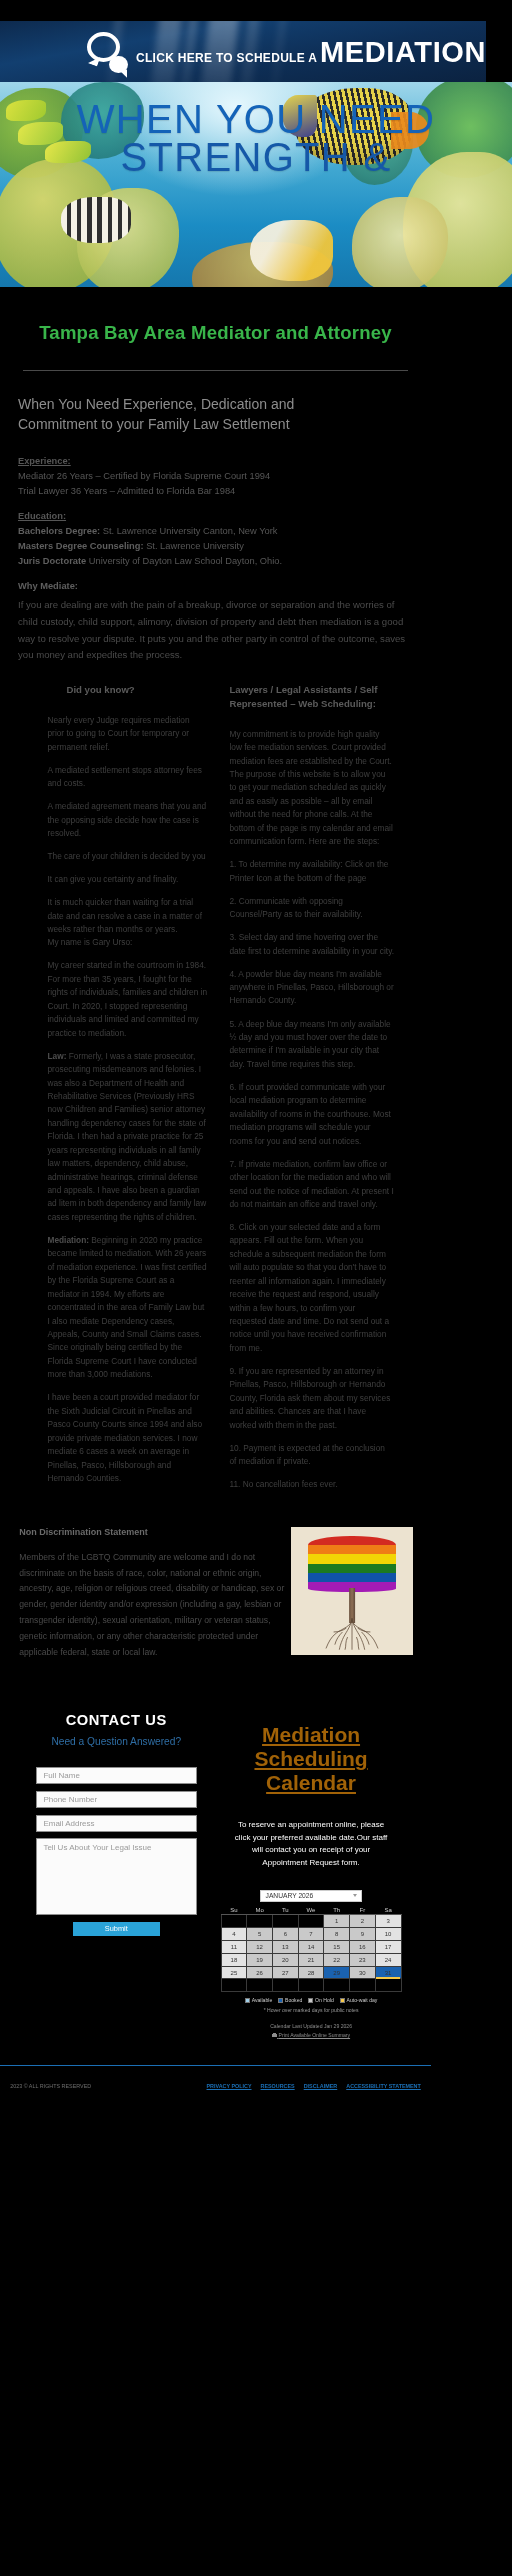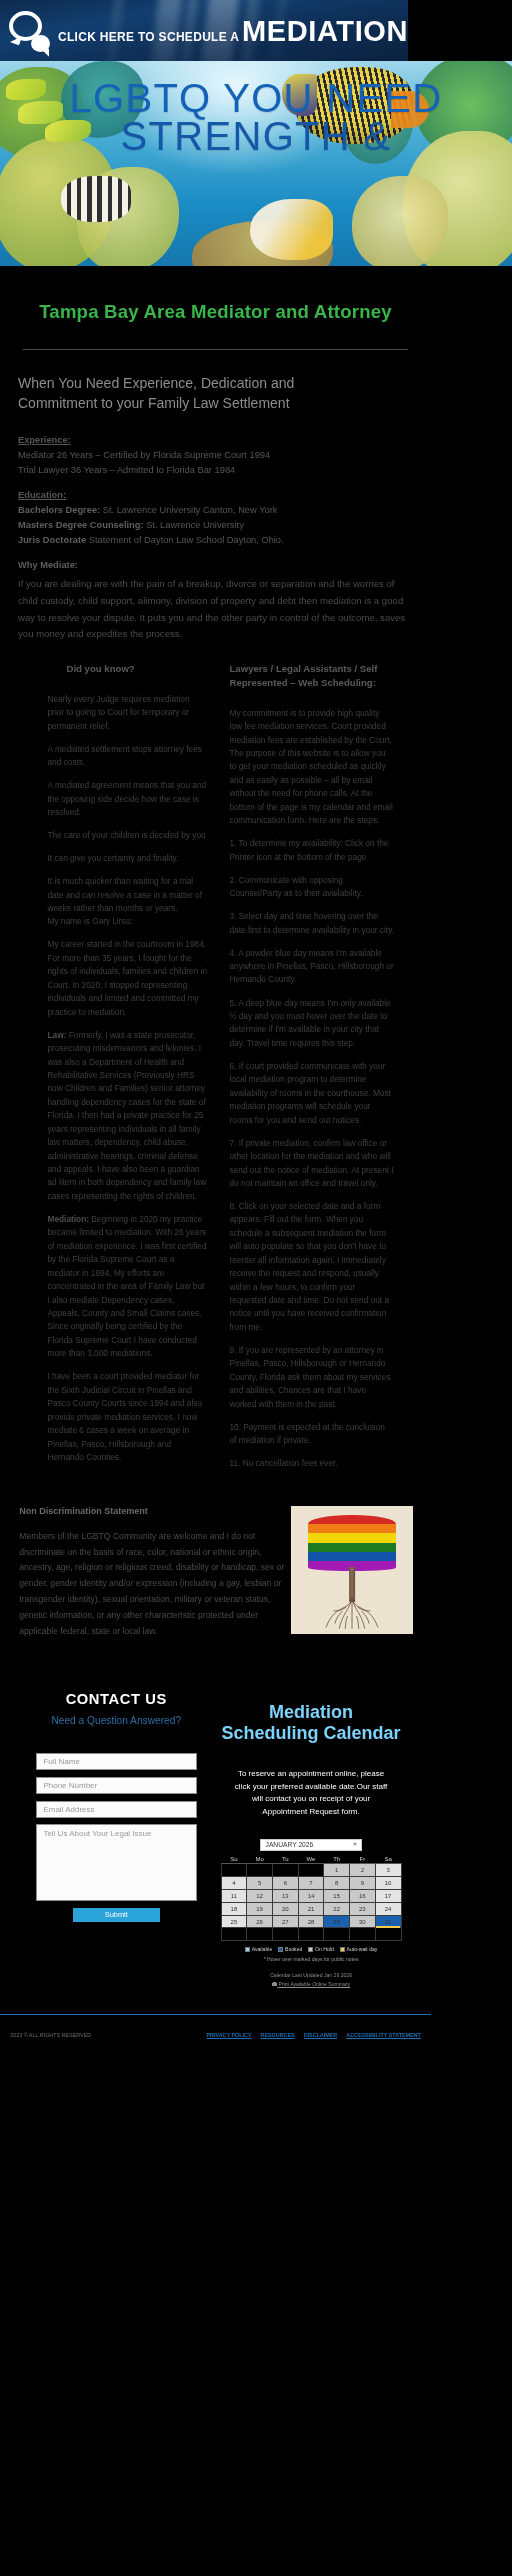--- a/index.html
+++ b/index.html
@@ -6,23 +6,24 @@
   html, body {
     width: 512px;
     background: #000;
     font-family: "Liberation Sans", sans-serif;
   }
   body { width: 512px; overflow-x: hidden; }
 
   
   .topbar {
     position: relative;
-    width: 408px; height: 61px;
+    width: 486px; height: 61px;
     background: linear-gradient(170deg,#0d2a4e 0%, #123f70 30%, #0e2f57 60%, #0b2240 100%);
     overflow: hidden;
+    margin-top: 21px;
   }
   .ray {
     position: absolute; top: -19px;
     width: 16.6px; height: 115px;
     background: linear-gradient(to bottom, rgba(255,255,255,.55), rgba(255,255,255,0));
     filter: blur(3.8px);
     transform: rotate(7deg);
   }
   .ray.r1 { left: 154px; width: 23px; opacity:.55;}
   .ray.r2 { left: 184px; width: 9px; opacity:.45;}
@@ -196,42 +197,42 @@
   .contact { width: 50%; padding: 0 19px 0 18px; }
   .contact-title {
     text-align:center; color:#fff;
     font-family:"Liberation Sans Narrow","Liberation Sans", sans-serif;
     font-weight:700; font-size: 14.7px; letter-spacing:0.6px;
     padding: 35px 0 7.7px 0;
   }
   .contact-sub {
     text-align:center; color:#2e6da4;
     font-family:"Liberation Sans", sans-serif;
-    font-size: 10.2px; padding-bottom: 27px;
+    font-size: 10.2px; padding-bottom: 20px;
   }
   .field {
     width: 100%; height: 17.3px; background:#fbfbfb;
     border: 0.6px solid #8d8d8d; color:#9a9a9a;
     font-family:"Liberation Sans", sans-serif; font-size: 8px;
     padding: 0 6.4px; margin-bottom: 6.4px; display:block;
   }
   .field::placeholder { color:#9a9a9a; }
   textarea.field { height: 77px; padding-top:3.8px; resize:none; }
   .submit-btn {
     display:block; width: 87px; height: 14.7px; margin: 2.6px auto 0 auto;
     background:#2aa3d8; border:none; color:#fff;
     font-family:"Liberation Sans", sans-serif; font-size:7.4px;
     cursor:pointer;
   }
 
   .calendar { width: 50%; padding: 0 11.5px 0 5.1px; }
   .cal-title {
-    text-align:center; color:#7dd3fc;
+    text-align:center; color:#a16207;
     font-family:"Liberation Sans Narrow","Liberation Sans", sans-serif;
-    font-weight:700; font-size: 18px; padding: 46px 0 0 0;
+    font-weight:700; font-size: 21px; padding: 46px 0 0 0; text-decoration: underline;
   }
   .cal-intro {
     text-align:center; color:#fff;
     font-family:"Liberation Sans", sans-serif;
     font-size: 8px; line-height:1.55;
     padding: 24px 11.5px 0 11.5px;
   }
   .month-select {
     width: 102px; height: 12px; margin: 20.5px auto 0 auto;
     background:#fff; border:0.6px solid #ccc;
@@ -340,21 +341,21 @@
               background:repeating-linear-gradient(78deg,#2b2b2b 0 2.6px,#e9d44a 2.6px 5.8px);
               box-shadow: inset 0 -9px 16.6px rgba(0,0,0,.25);"></div>
   <div class="fishstripe" style="left:282px;top:12.8px;width:35px;height:42px;border-radius:60% 10% 40% 70%;background:linear-gradient(160deg,#e7d64d,#3b3f8d);"></div>
   <div class="fishstripe" style="left:391px;top:29.5px;width:38px;height:37px;border-radius:0 60% 60% 0;background:#e98a1c;opacity:.92;"></div>
   <div class="fishstripe" style="left:61px;top:115px;width:70px;height:46px;border-radius:45% 35% 40% 45%;
               background:repeating-linear-gradient(90deg,#f4f1e6 0 5.8px,#2f2f2f 5.8px 10.2px);"></div>
   <div class="fishstripe" style="left:250px;top:138px;width:83px;height:61px;border-radius:50% 34% 40% 46%;
               background:linear-gradient(120deg,#f5f0df 30%,#f0c63c 75%);opacity:.95;"></div>
 
   <div class="hero-title">
-    <span class="l1">LGBTQ YOU NEED</span>
+    <span class="l1">WHEN YOU NEED</span>
     <span class="l2">STRENGTH &amp;</span>
   </div>
 </div>
 
 <div class="page">
   <div class="inner">
 
     <h1 class="main-title">Tampa Bay Area Mediator and Attorney</h1>
     <div class="divider"></div>
 
@@ -369,21 +370,21 @@
       <div>
         <b>Bachelors Degree:</b>
         <span>St. Lawrence University Canton, New York</span>
       </div>
       <div>
         <b>Masters Degree Counseling:</b>
         <span>St. Lawrence University</span>
       </div>
       <div>
         <b>Juris Doctorate</b>
-        <span>Statement of Dayton Law School Dayton, Ohio.</span>
+        <span>University of Dayton Law School Dayton, Ohio.</span>
       </div>
       <div class="gap"></div>
       <div><b>Why Mediate:</b></div>
     </div>
 
     <div class="whymed-para">If you are dealing are with the pain of a breakup, divorce or separation and the worries of child custody, child support, alimony, division of property and debt then mediation is a good way to resolve your dispute. It puts you and the other party in control of the outcome, saves you money and expedites the process.</div>
 
     <div class="cols">
       <div class="col left">
         <div class="colhead center">Did you know?</div>

